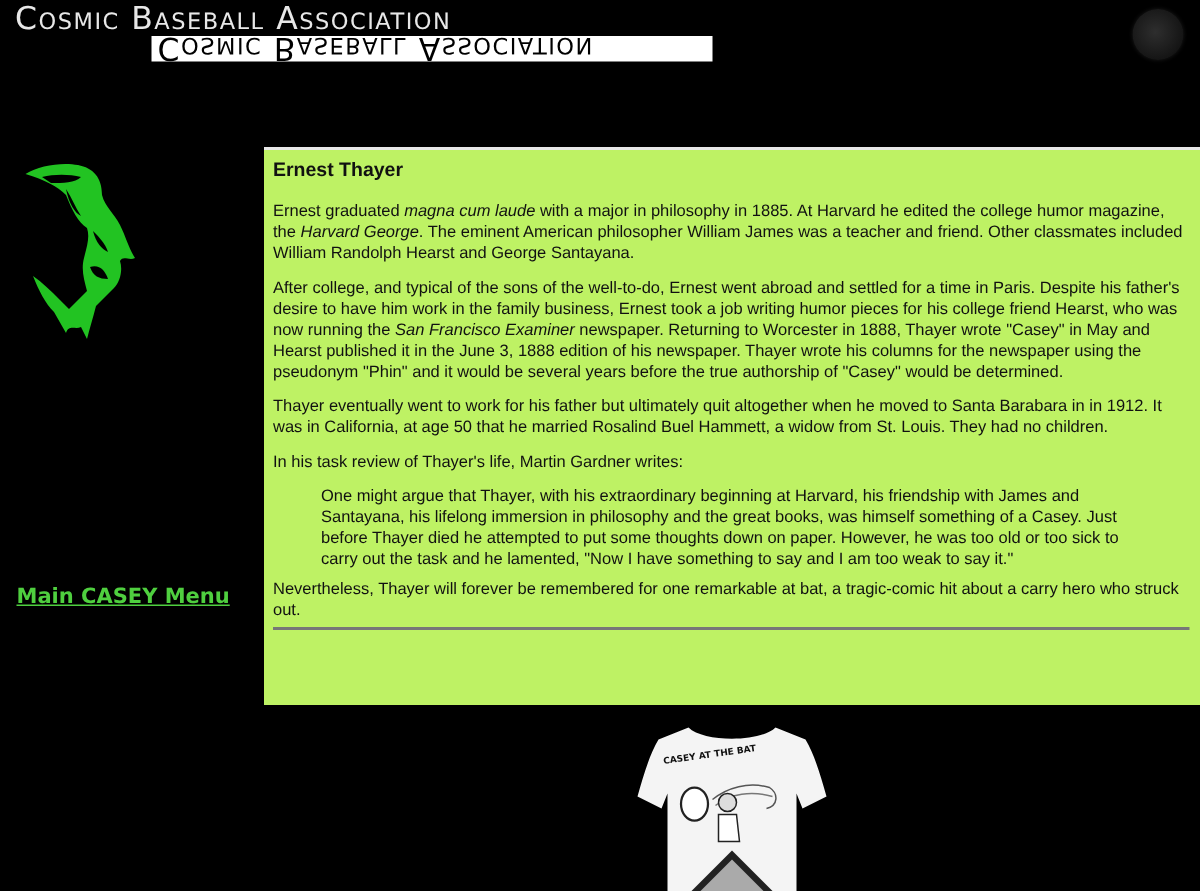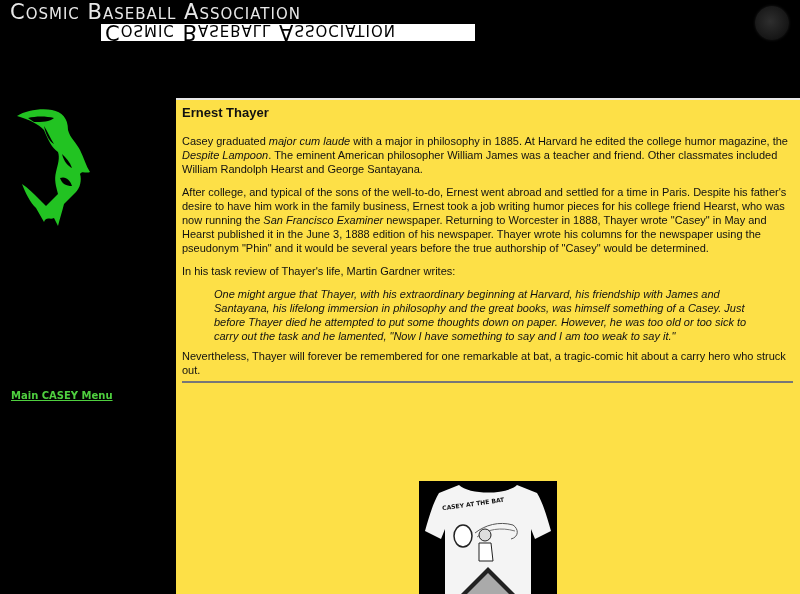--- a/index.html
+++ b/index.html
@@ -37,39 +37,39 @@
     .moon {
       position: absolute; left: 755px; top: 6px;
       width: 34px; height: 34px; border-radius: 50%;
       background: radial-gradient(circle at 45% 45%, #2e2e2e 0%, #1e1e1e 45%, #111 80%, #070707 100%);
       box-shadow: 0 0 3px #1a1a1a;
     }
     .sidebar { position: absolute; left: 0; top: 98px; width: 176px; height: 496px; }
     .portrait { position: absolute; left: 14px; top: 10px; width: 86px; height: 120px; }
     .menu-link {
       position: absolute; left: 11px; top: 292px;
-      color: #4fcf3f; font-weight: bold; font-size: 10px;
+      color: #4fcf3f; font-weight: bold; font-size: 14px;
       text-decoration: underline; cursor: pointer;
       font-family: "DejaVu Sans", sans-serif;
     }
     .content {
-      position: absolute; left: 176px; top: 98px; width: 624px; height: 496px;
-      background: #fde047;
+      position: absolute; left: 176px; top: 98px; width: 624px; height: 372px;
+      background: #bef264;
       border-top: 2px solid #e8e8e8;
       box-sizing: border-box;
       padding: 5px 7px 0 6px;
       color: #111111;
       font-size: 11px; line-height: 14px;
     }
     .content h2 {
       margin: 0 0 13px 0; font-size: 13px; font-weight: bold; line-height: 16px;
     }
     .content p { margin: 0 0 9px 0; }
     .content blockquote {
-      margin: 0 0 6px 32px; font-style: italic; padding-right: 20px;
+      margin: 0 0 6px 32px; padding-right: 20px;
     }
     .content hr {
       border: none; border-top: 2px solid #777; margin: 4px 0 0 0; height: 0;
     }
     .shirt-wrap {
       position: absolute; left: 243px; top: 381px; width: 138px; height: 115px;
       background: #000000; overflow: hidden;
     }
     .shirt-caption {
       position: absolute; left: 23px; top: 16px; font-size: 6px; font-weight: bold;
@@ -94,22 +94,23 @@
     <path d="M14 10 C 22 8, 32 8, 40 10 C 36 14, 28 14, 20 14 Z" fill="#000"></path>
     <path d="M48 46 C 52 50, 56 54, 58 60 C 54 58, 50 54, 48 46 Z" fill="#000"></path>
     <path d="M46 70 C 52 68, 56 72, 58 78 C 52 78, 48 76, 46 70 Z" fill="#000"></path>
     <path d="M30 18 C 34 24, 36 30, 40 36 C 36 34, 32 28, 30 18 Z" fill="#000"></path>
   </svg>
   <a class="menu-link">Main CASEY Menu</a>
 </div>
 
 <div class="content">
   <h2>Ernest Thayer</h2>
-  <p><span>Casey graduated </span><i>major cum laude</i><span> with a major in philosophy in 1885. At Harvard he edited the college humor magazine, the </span><i>Despite Lampoon</i><span>. The eminent American philosopher William James was a teacher and friend. Other classmates included William Randolph Hearst and George Santayana.</span></p>
+  <p><span>Ernest graduated </span><i>magna cum laude</i><span> with a major in philosophy in 1885. At Harvard he edited the college humor magazine, the </span><i>Harvard George</i><span>. The eminent American philosopher William James was a teacher and friend. Other classmates included William Randolph Hearst and George Santayana.</span></p>
   <p><span>After college, and typical of the sons of the well-to-do, Ernest went abroad and settled for a time in Paris. Despite his father's desire to have him work in the family business, Ernest took a job writing humor pieces for his college friend Hearst, who was now running the </span><i>San Francisco Examiner</i><span> newspaper. Returning to Worcester in 1888, Thayer wrote "Casey" in May and Hearst published it in the June 3, 1888 edition of his newspaper. Thayer wrote his columns for the newspaper using the pseudonym "Phin" and it would be several years before the true authorship of "Casey" would be determined.</span></p>
+  <p>Thayer eventually went to work for his father but ultimately quit altogether when he moved to Santa Barabara in in 1912. It was in California, at age 50 that he married Rosalind Buel Hammett, a widow from St. Louis. They had no children.</p>
   <p>In his task review of Thayer's life, Martin Gardner writes:</p>
   <blockquote>One might argue that Thayer, with his extraordinary beginning at Harvard, his friendship with James and Santayana, his lifelong immersion in philosophy and the great books, was himself something of a Casey. Just before Thayer died he attempted to put some thoughts down on paper. However, he was too old or too sick to carry out the task and he lamented, "Now I have something to say and I am too weak to say it."</blockquote>
   <p style="margin-bottom:0">Nevertheless, Thayer will forever be remembered for one remarkable at bat, a tragic-comic hit about a carry hero who struck out.</p>
   <hr>
 
   <div class="shirt-wrap">
     <svg width="138" height="115" viewBox="0 0 138 115">
       <path d="M40 4 C 50 14, 88 14, 98 4 L 118 12 C 124 22, 128 36, 132 50 L 116 58 L 112 48 L 112 115 L 26 115 L 26 48 L 22 58 L 6 50 C 10 36, 14 22, 20 12 Z" fill="#f4f4f4"></path>
       <ellipse cx="44" cy="55" rx="9" ry="11" fill="#fff" stroke="#222" stroke-width="1.5"></ellipse>
       <path d="M56 52 C 66 44, 80 40, 94 44 C 100 48, 100 56, 92 58" stroke="#555" stroke-width="1" fill="none"></path>

